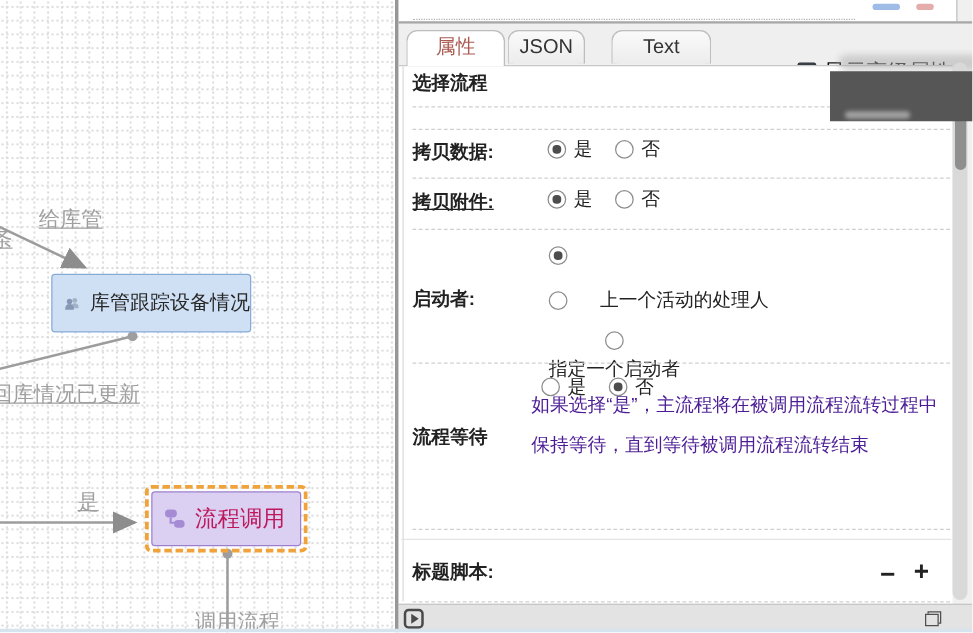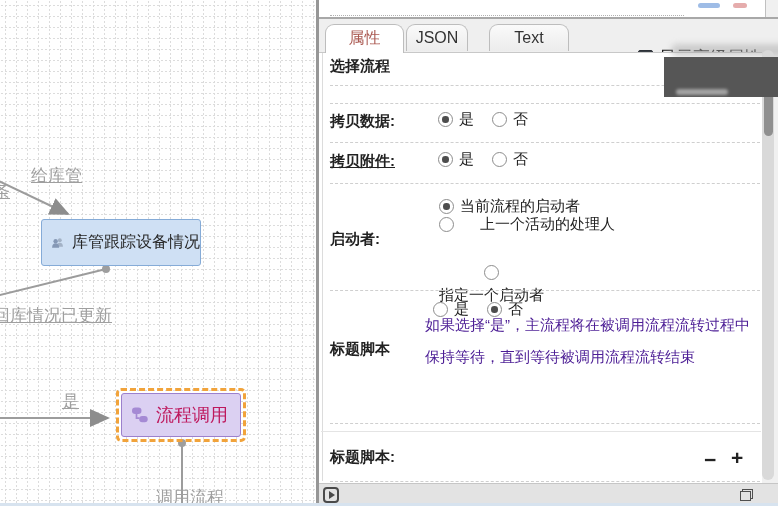--- a/index.html
+++ b/index.html
@@ -198,33 +198,32 @@
       <span class="radio sel"></span>
       <span class="optlabel">是</span>
       <span class="radio" style="margin-left:12px;"></span>
       <span class="optlabel">否</span>
     </div>
     <div class="sep" style="top:183px;"></div>
 
     <div class="flabel" style="left:11px; top:230px;">启动者:</div>
     <div class="optrow" style="left:120px; top:197px;">
       <span class="radio sel"></span>
-      <span class="optlabel">当前流程的启动者</span>
-    </div>
-    <div class="optrow" style="left:120px; top:215px;gap:26px;">
+    </div>
+    <div class="optrow" style="left:120px; top:231px;gap:26px;">
       <span class="radio"></span>
       <span class="optlabel">上一个活动的处理人</span>
     </div>
     <div class="optrow" style="left:120px; top:265px;flex-direction:column;">
       <span class="radio"></span>
       <span class="optlabel">指定一个启动者</span>
     </div>
     <div class="sep" style="top:290px;"></div>
 
-    <div class="flabel" style="left:11px; top:340px;">标题脚本</div>
+    <div class="flabel" style="left:11px; top:340px;">流程等待</div>
     <div class="optrow" style="left:114px; top:300px;">
       <span class="radio"></span>
       <span class="optlabel">是</span>
       <span class="radio sel" style="margin-left:12px;"></span>
       <span class="optlabel">否</span>
     </div>
     <div class="hint">如果选择“是”，主流程将在被调用流程流转过程中保持等待，直到等待被调用流程流转结束</div>
     <div class="sep" style="top:423px;"></div>
     <div class="list-bottom"></div>
 

